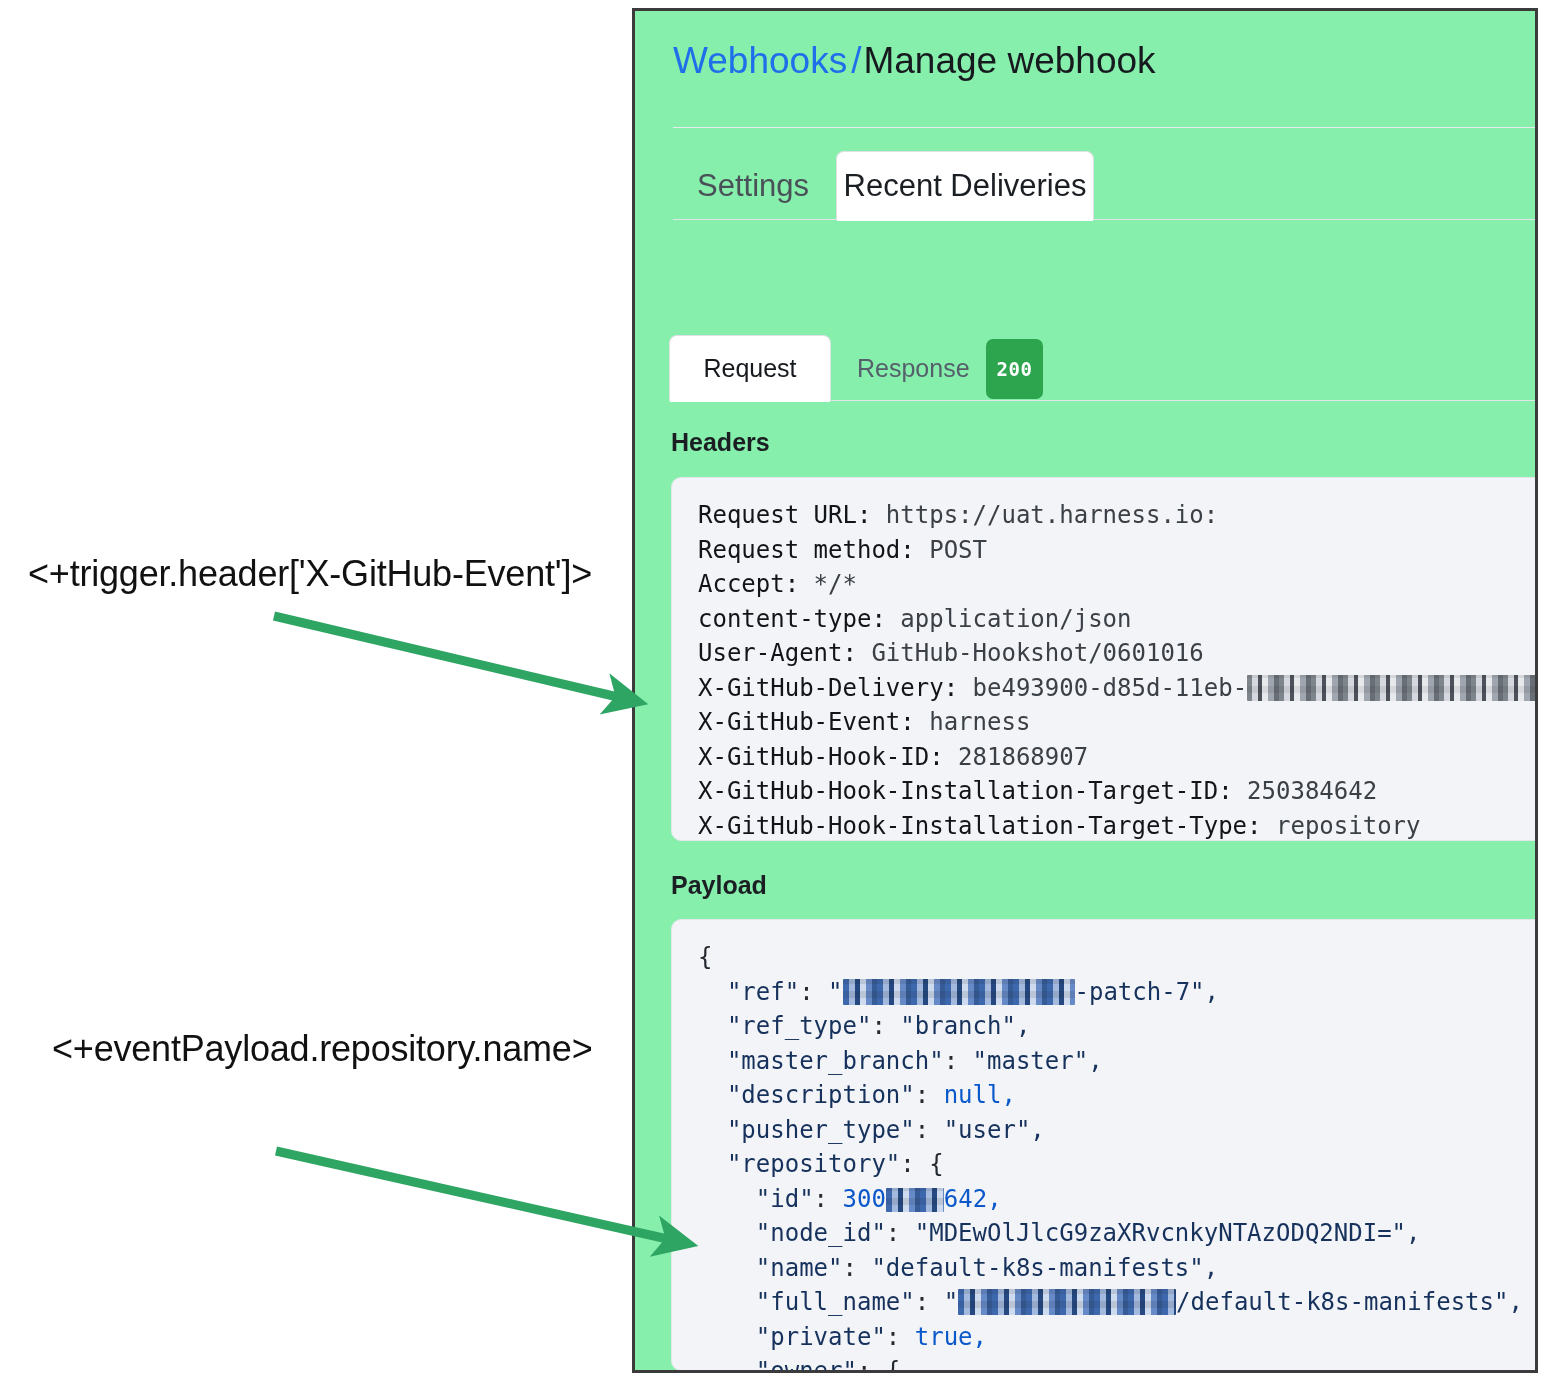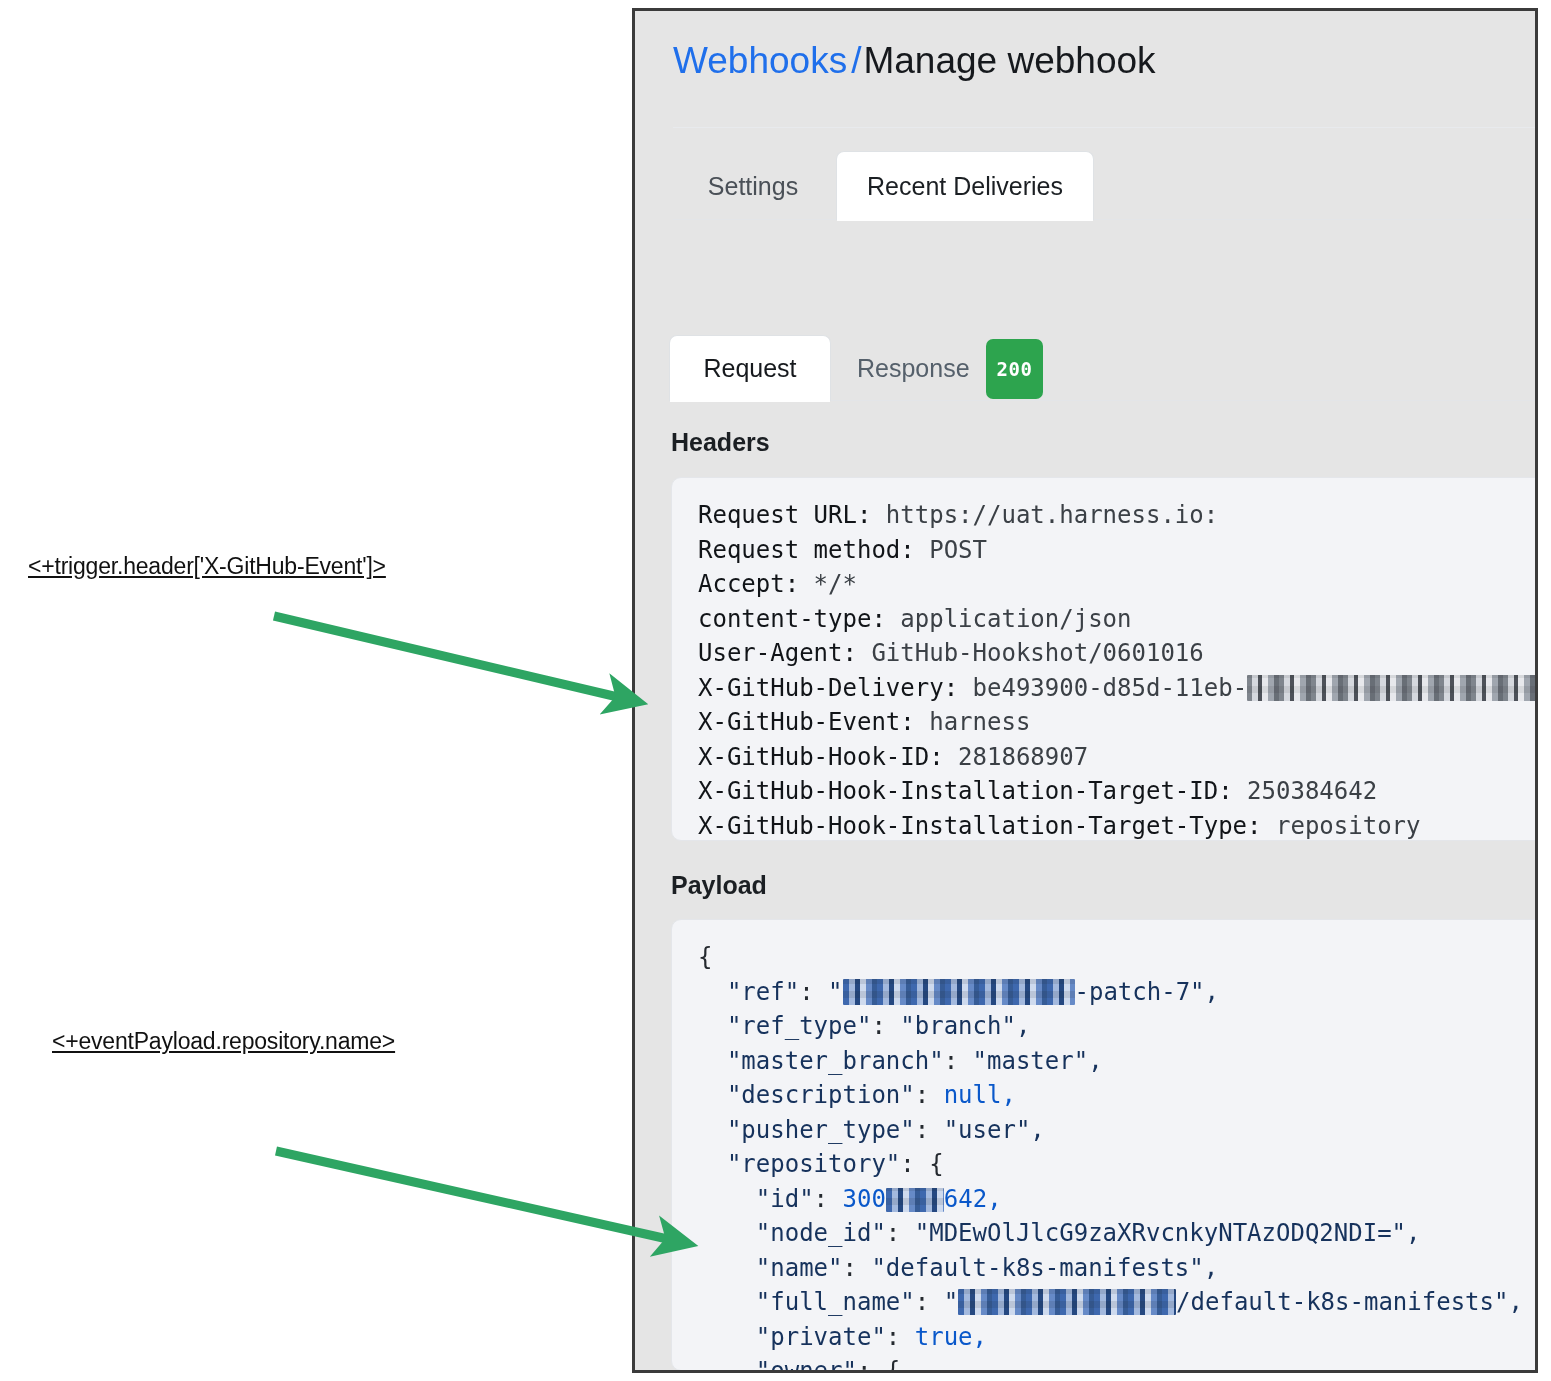--- a/index.html
+++ b/index.html
@@ -19,40 +19,39 @@
   
   .annotation-layer {
     position: absolute;
     inset: 0;
     z-index: 40;
     pointer-events: none;
   }
   .annotation-label {
     position: absolute;
     font-family: "Liberation Sans", sans-serif;
-    font-size: 23px;
+    font-size: 36px;
     color: #111111;
     white-space: nowrap;
     letter-spacing: -0.2px;
-    text-decoration: underline;
   }
   #ann-label-0 { left: 28px;  top: 553px; }
   #ann-label-1 { left: 52px;  top: 1028px; }
   .annotation-arrow { position: absolute; overflow: visible; }
   #ann-arrow-0 { left: 270px; top: 610px;  width: 400px; height: 110px; }
   #ann-arrow-1 { left: 272px; top: 1145px; width: 455px; height: 120px; }
 
   
   .panel {
     position: absolute;
     left: 632px;
     top: 8px;
     width: 906px;
     height: 1365px;
-    background: #e5e5e5;
+    background: #86efac;
     border: 3px solid #3b3b3b;
     box-sizing: border-box;
     overflow: hidden;
     z-index: 10;
   }
   .panel-inner {
     position: absolute;
     left: 0; top: 0;
     width: 1100px;  
     height: 100%;
@@ -105,21 +104,21 @@
     background: #e3e5e8;
   }
   .tab {
     position: absolute;
     top: 0;
     height: 69px;
     box-sizing: border-box;
     display: flex;
     align-items: center;
     justify-content: center;
-    font-size: 25px;
+    font-size: 31px;
     color: #4a5057;
     padding: 0 24px;
     background: transparent;
     border: 1px solid transparent;
     border-bottom: none;
     border-radius: 8px 8px 0 0;
     cursor: pointer;
     white-space: nowrap;
   }
   .tab.selected {

